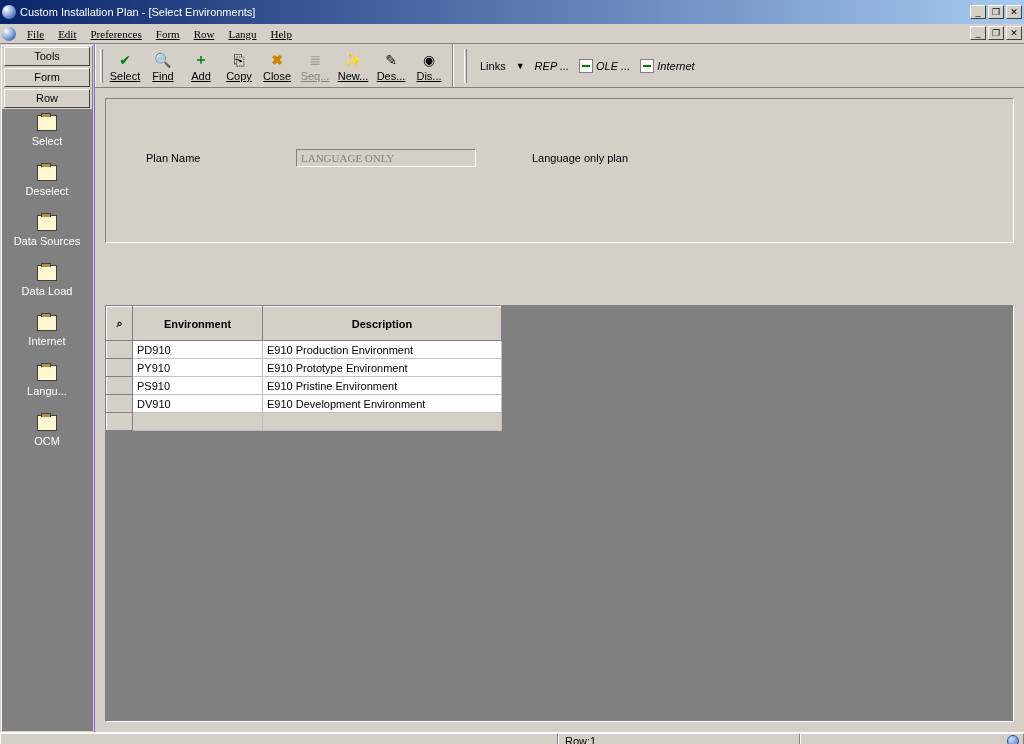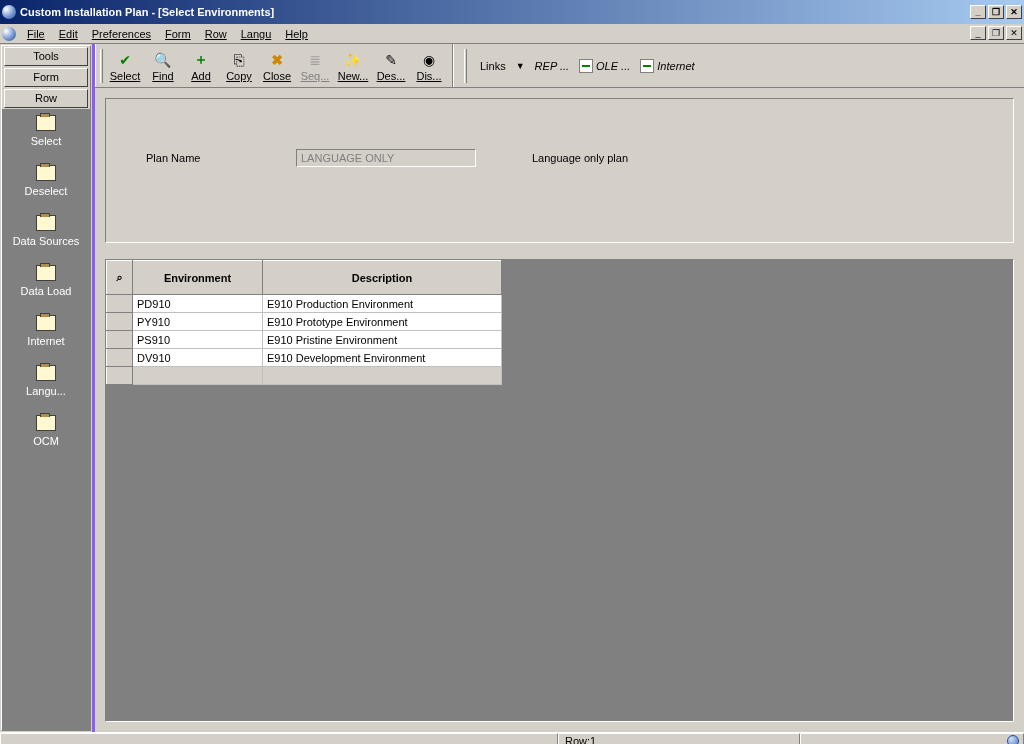--- a/index.html
+++ b/index.html
@@ -13,21 +13,21 @@
     height: 744px;
     overflow: hidden;
   }
   
   .titlebar {
     height: 19px;
     background: linear-gradient(to right, #0a246a, #a6caf0);
     display: flex;
     align-items: center;
     color: #fff;
-    font-weight: bold;
+    font-weight: normal;
     padding: 12px 2px;
   }
   .titlebar .app-icon {
     width: 14px; height: 14px;
     background: radial-gradient(circle at 30% 30%, #fff, #6a8fcc 60%, #2a4c8f);
     border-radius: 50%;
     margin-right: 4px;
   }
   .titlebar .title-text { flex: 1; font-size: 11px; }
   .titlebar .winbtns { display: flex; gap: 2px; }
@@ -56,33 +56,34 @@
   }
   .menubar .mdi-icon {
     width: 14px; height: 14px;
     background: radial-gradient(circle at 30% 30%, #fff, #6a8fcc 60%, #2a4c8f);
     border-radius: 50%;
     margin-right: 4px;
   }
   .menuitem {
     padding: 17px 7px;
     cursor: default;
+    font-family: Liberation Serif, serif;
   }
   .menuitem u { text-decoration: underline; }
   .menubar .mdi-btns {
     position: absolute;
     right: 2px; top: 2px;
     display: flex; gap: 2px;
   }
   
   .mainrow { display: flex; height: 688px; }
   .left-col {
     width: 95px;
     background: #d4d0c8;
-    border-right: 3px solid #8b5cf6;
+    border-right: 1px solid #8b5cf6;
     display:flex; flex-direction:column;
   }
   .left-col-inner {
     border: 1px solid #fff;
     border-right-color:#808080;
     border-bottom-color:#808080;
     margin:1px;
     flex:1;
     display:flex; flex-direction:column;
     overflow:hidden;
@@ -175,41 +176,41 @@
   .link-icon::after{
     content:""; position:absolute;
     left:2px; top:5px; width:8px; height:2px;
     background:#008000;
   }
   
   .form-area {
     flex:1;
     background:#d4d0c8;
     padding:10px;
-    display:flex; flex-direction:column;
+    display:flex; flex-direction:column;gap:46px;
   }
   .form-panel {
     height: 145px;
     border:1px solid #808080;
     border-right-color:#fff;
     border-bottom-color:#fff;
     background:#d4d0c8;
     padding:50px 30px 20px 40px;
   }
   .form-row { display:flex; align-items:center; gap:30px; }
   .form-label { width:120px; font-size:11px; }
   .form-input {
     width:180px; height:18px;
     border:1px solid #808080;
     border-right-color:#fff;
     border-bottom-color:#fff;
     background:#d4d0c8;
     padding:2px 4px;
     color:#808080;
-    font-family:Liberation Sans, sans-serif;
+    font-family:Liberation Serif, serif;
     font-size:11px;
   }
   .form-desc { font-size:11px; margin-left:26px; }
   
   .grid-wrap {
     margin-top:16px;
     flex:1;
     border:1px solid #808080;
     border-right-color:#fff;
     border-bottom-color:#fff;

